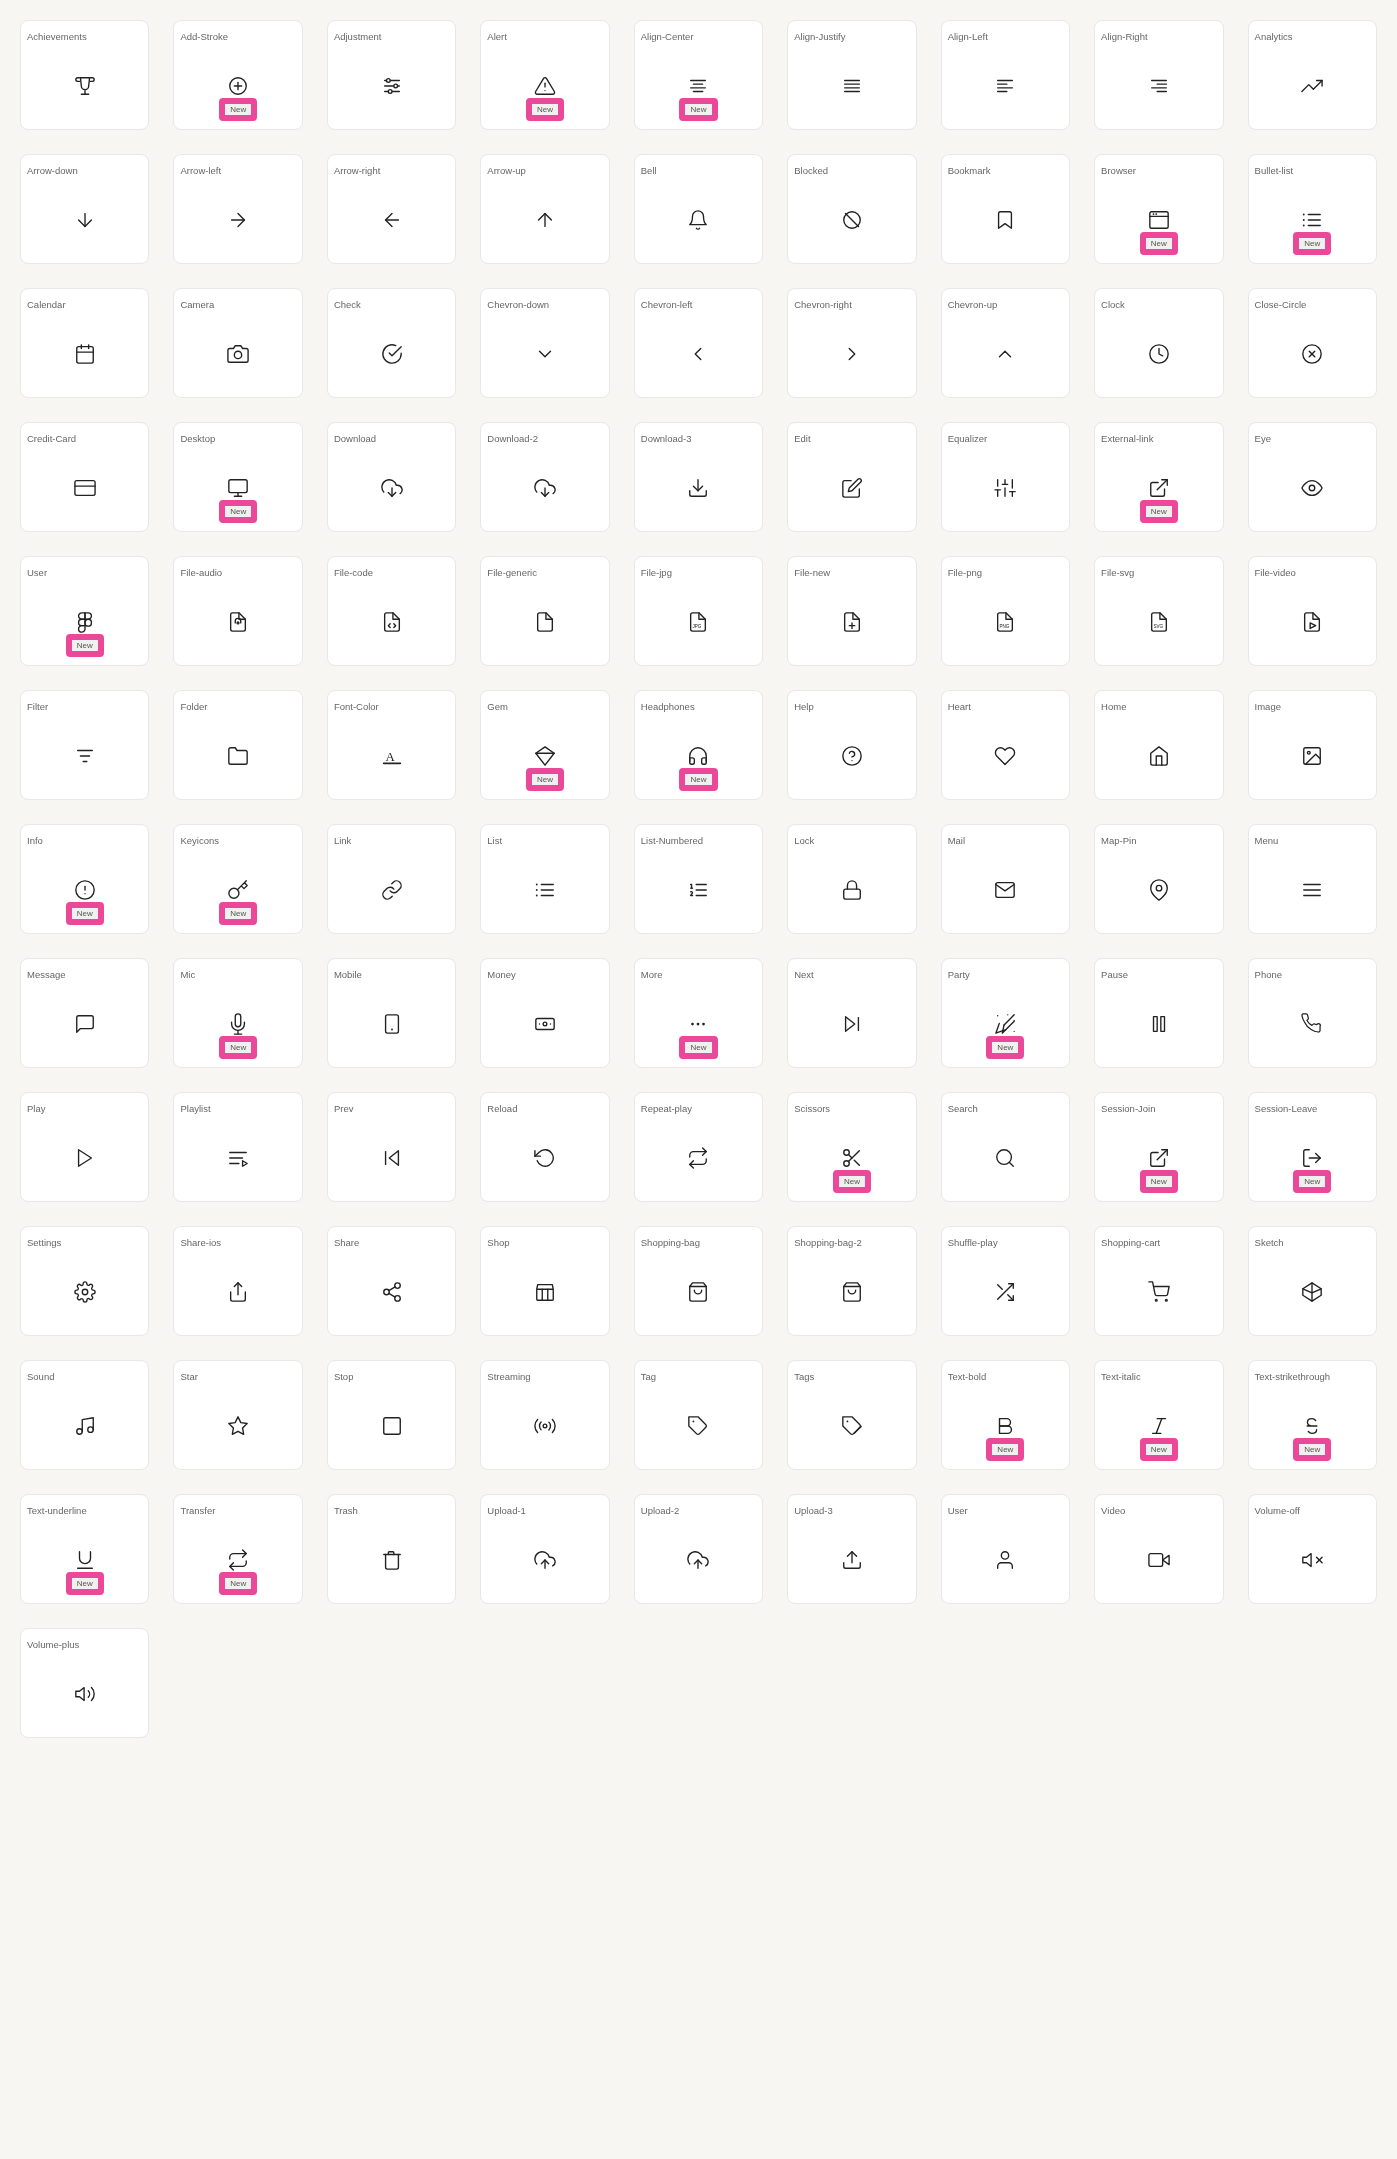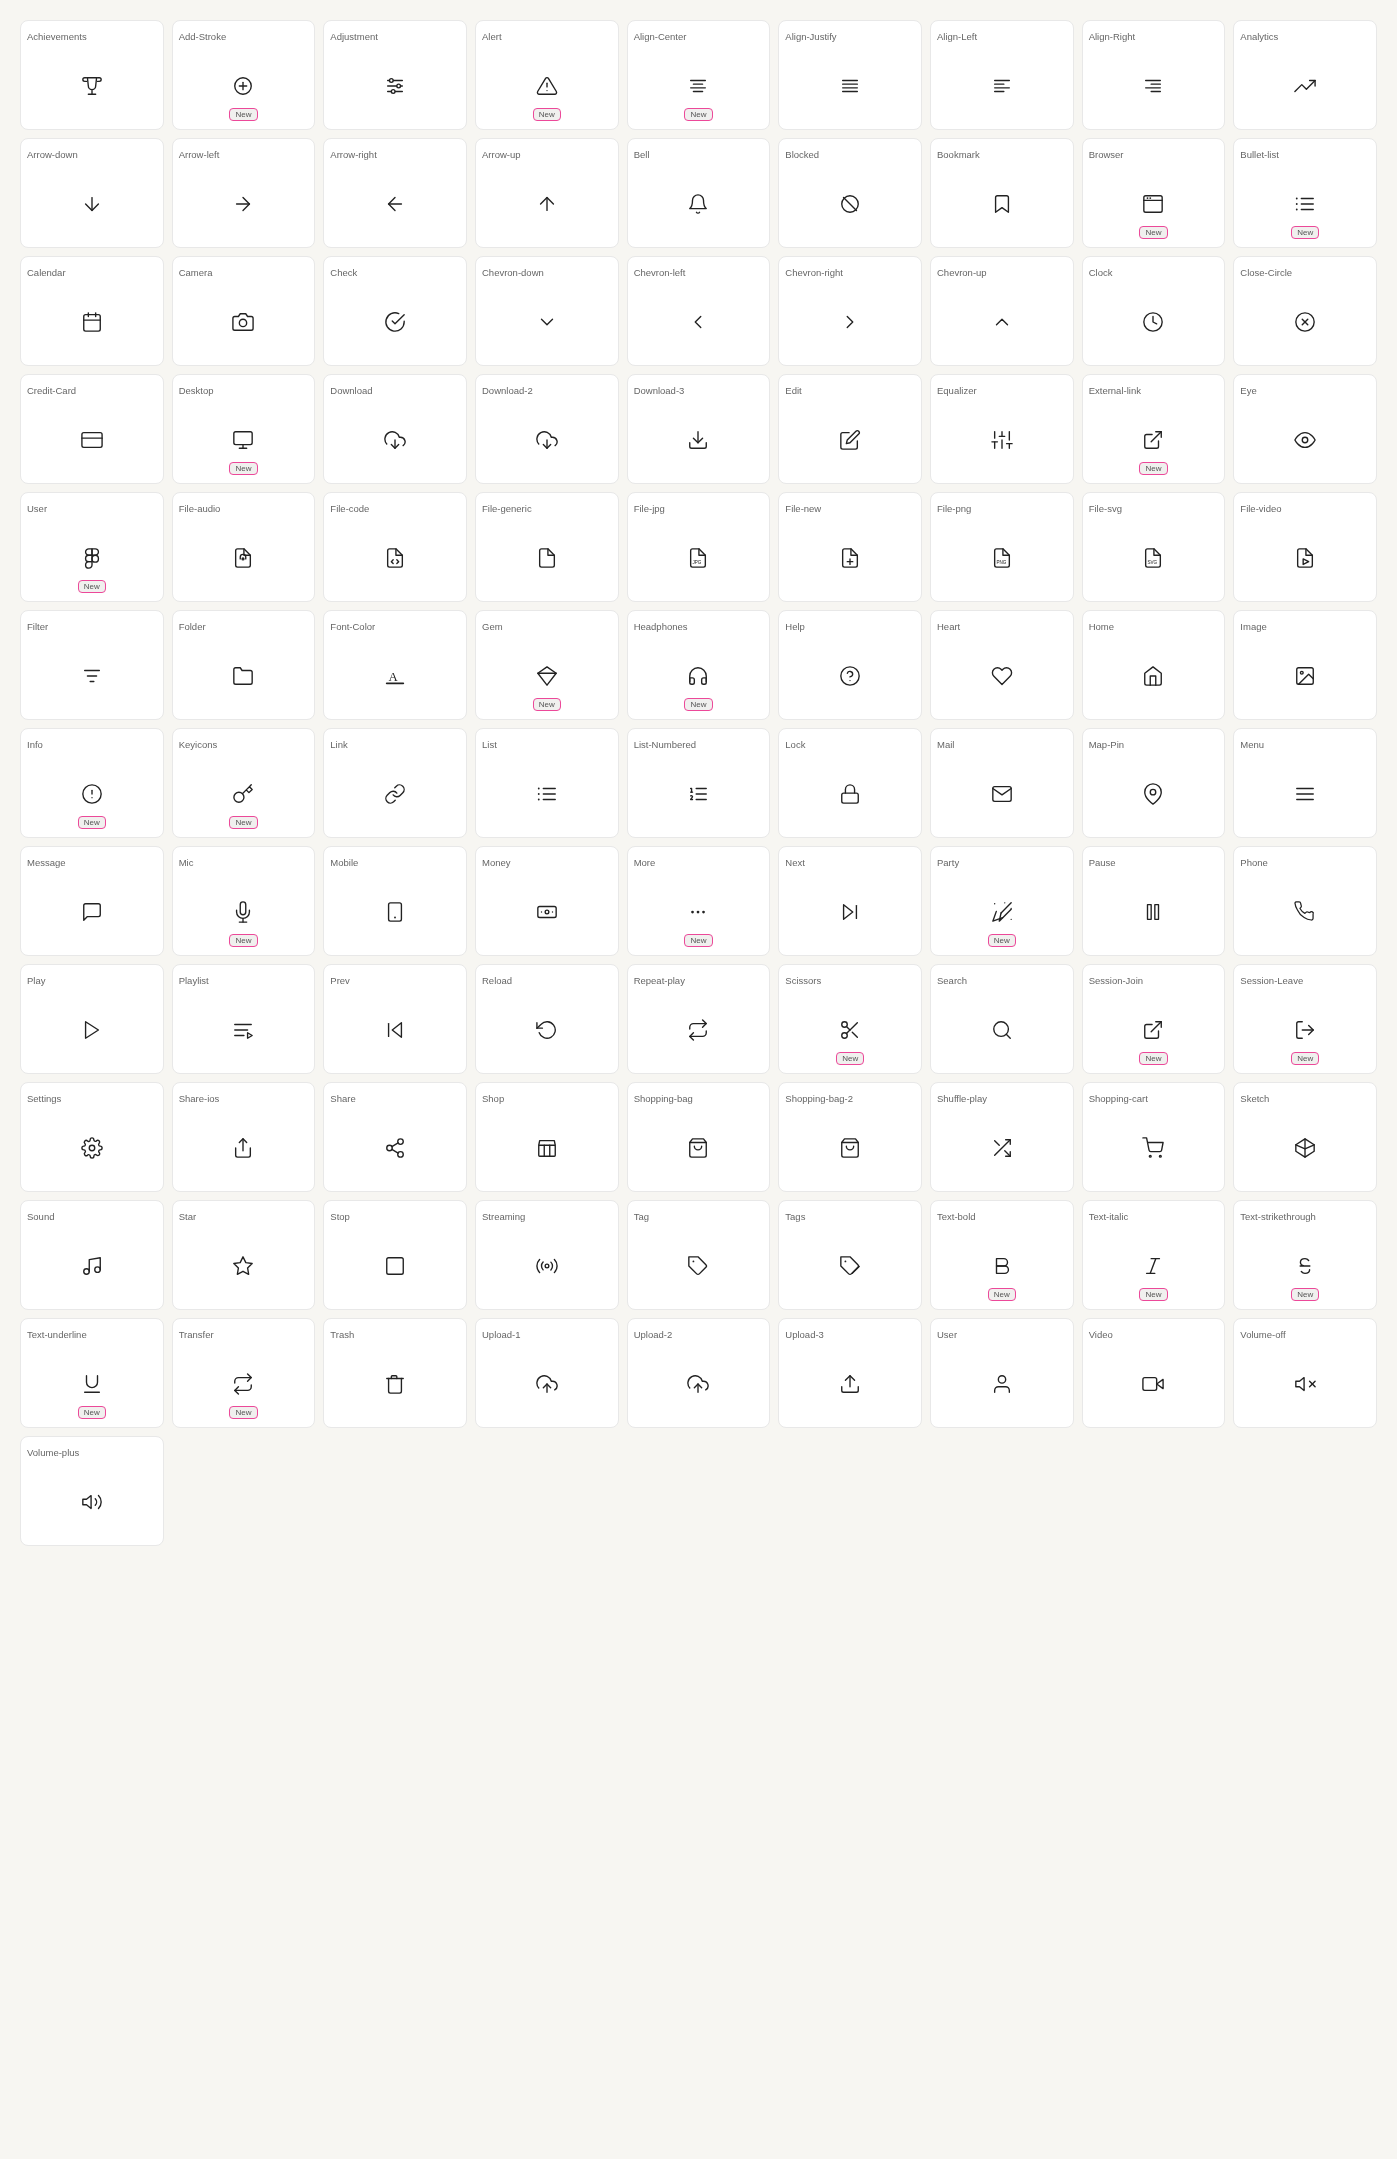--- a/index.html
+++ b/index.html
@@ -4,21 +4,21 @@
   <style>
     * { box-sizing: border-box; margin: 0; padding: 0; }
     body {
       background: #f7f6f2;
       font-family: -apple-system, BlinkMacSystemFont, 'Segoe UI', sans-serif;
       padding: 20px;
     }
     .grid {
       display: grid;
       grid-template-columns: repeat(9, 1fr);
-      gap: 8px;
+      gap: 24px;
     }
     .icon-card {
       background: #ffffff;
       border: 1px solid #e8e8e8;
       border-radius: 8px;
       padding: 10px 6px 8px;
       display: flex;
       flex-direction: column;
       align-items: flex-start;
       min-height: 110px;
@@ -39,21 +39,21 @@
     }
     .icon-symbol {
       font-size: 22px;
       color: #222;
       display: flex;
       align-items: center;
       justify-content: center;
     }
     .new-badge {
       background: #f0f0ee;
-      border: 1px solid #ec4899;
+      border: 6px solid #ec4899;
       border-radius: 4px;
       font-size: 8px;
       color: #555;
       padding: 1px 5px;
       position: absolute;
       bottom: 0;
       left: 50%;
       transform: translateX(-50%);
       white-space: nowrap;
     }

